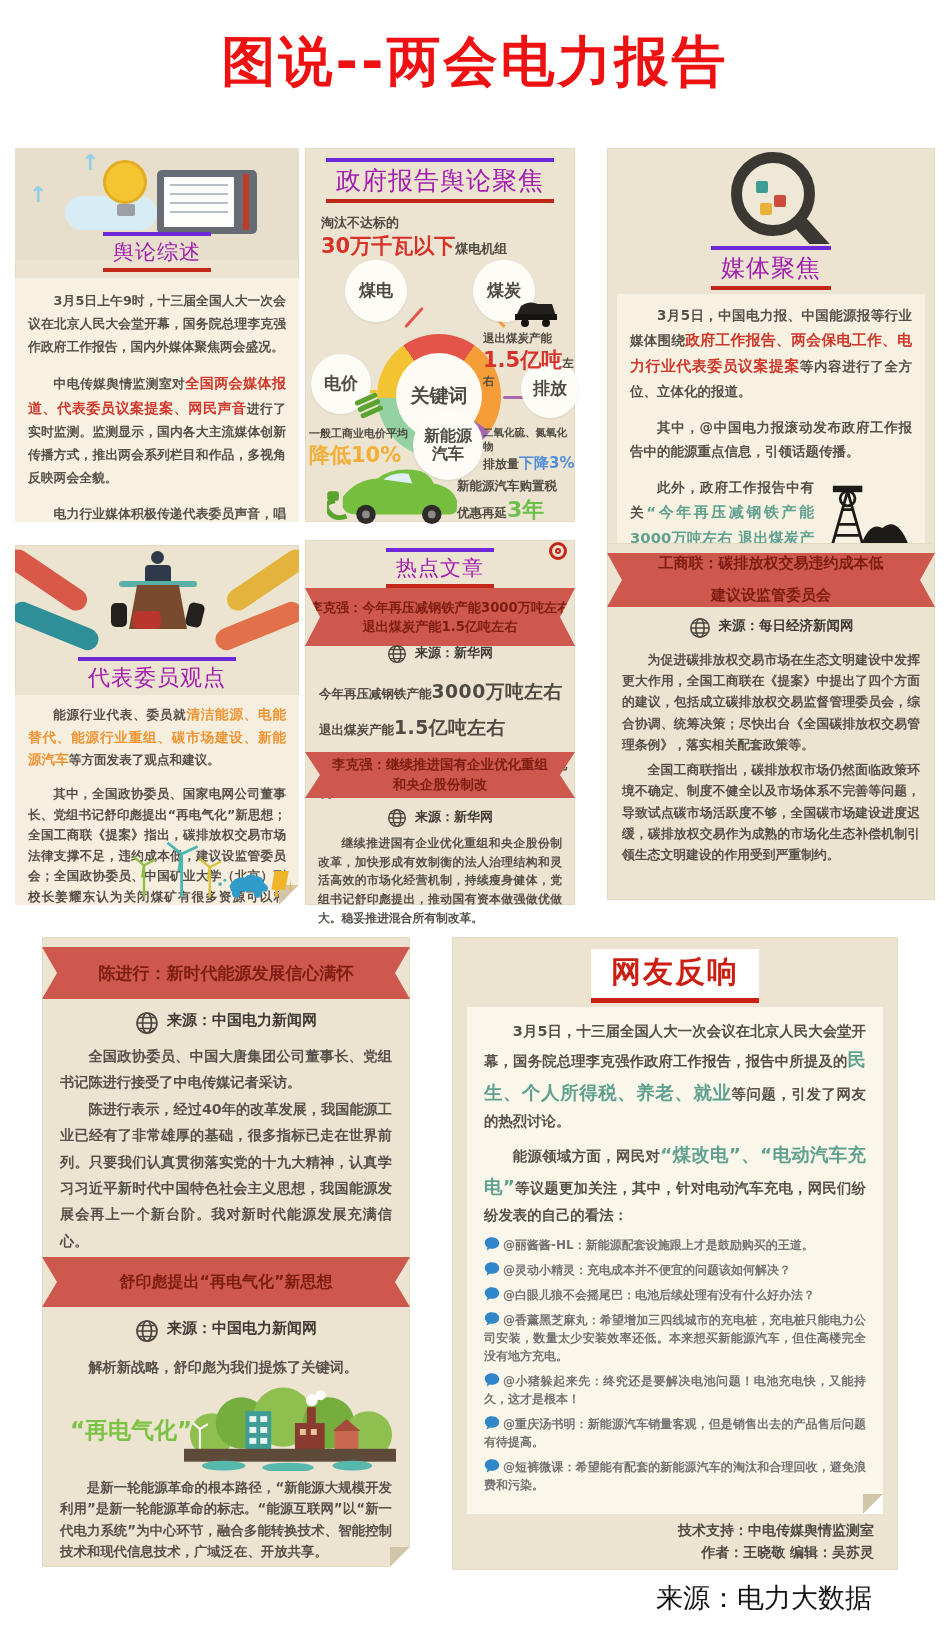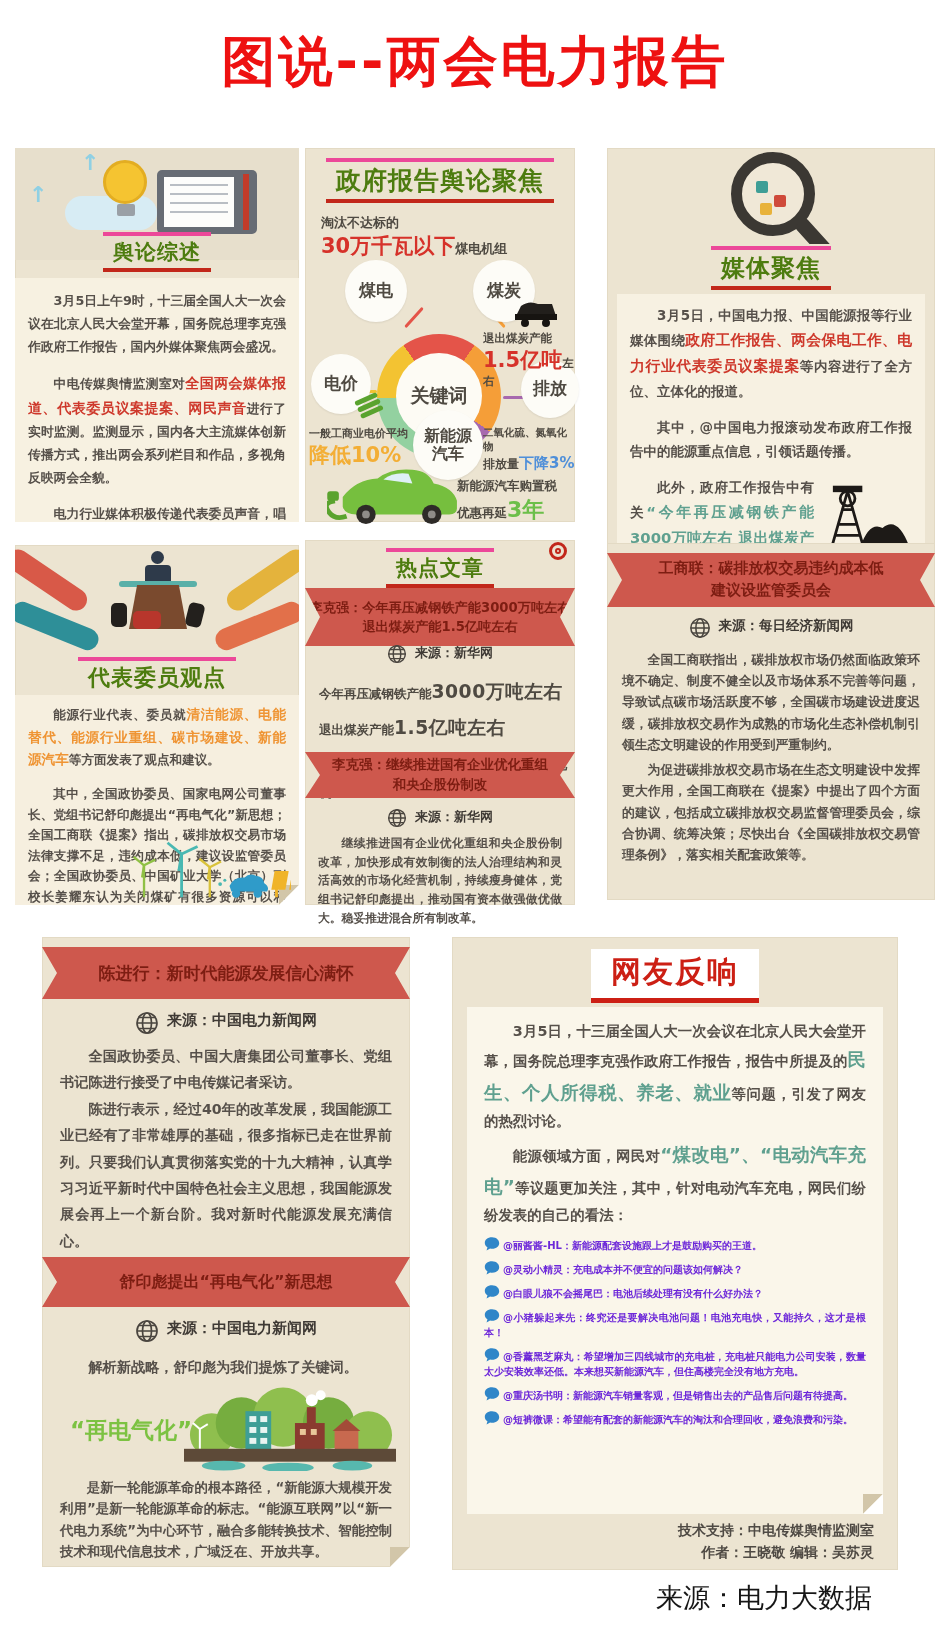--- a/index.html
+++ b/index.html
@@ -3,22 +3,22 @@
 <meta charset="utf-8">
 <style>
   html,body{margin:0;padding:0;background:#ffffff;}
   *{box-sizing:border-box;}
   body{font-family:"DejaVu Sans",sans-serif;}
   #poster{position:relative;width:950px;height:1636px;background:#ffffff;overflow:hidden;}
 
   
   .card{position:absolute;background:#ece4d1;box-shadow:0 0 0 1px #e3dac4 inset;}
   .panel{background:#f7f1e1;}
-  .stamp{position:absolute;left:50%;transform:translateX(-50%);border-top:4px solid #ec4899;border-bottom:4px solid #c2271a;
-         color:#4d7c0f;font-weight:700;white-space:nowrap;padding:2px 10px;letter-spacing:1px;text-align:center;}
+  .stamp{position:absolute;left:50%;transform:translateX(-50%);border-top:4px solid #6d28d9;border-bottom:4px solid #c2271a;
+         color:#a21caf;font-weight:400;white-space:nowrap;padding:2px 10px;letter-spacing:1px;text-align:center;}
   .ribbon{position:absolute;left:0;right:0;background:#ce584d;color:#7d1d12;font-weight:900;text-align:center;
           clip-path:polygon(0 0,100% 0,calc(100% - 15px) 50%,100% 100%,0 100%,15px 50%);display:flex;flex-direction:column;justify-content:center;}
   .src{position:absolute;left:0;right:0;display:flex;align-items:flex-start;justify-content:center;gap:8px;
        font-weight:900;color:#3f3a35;}
   .src svg{flex:0 0 auto;}
   .para{color:#56504a;font-weight:700;text-align:justify;}
   .para p{margin:0 0 13px 0;text-indent:2em;}
   .para p:last-child{margin-bottom:0;}
   .seg-red{color:#ce382b;font-weight:900;font-size:1.1em;}
   .seg-teal{color:#5fa08f;font-weight:900;font-size:1.1em;}
@@ -103,21 +103,21 @@
   .target::after{content:"";position:absolute;inset:3px;border:2px solid #c2271a;border-radius:50%;}
   #cardE .rb1{top:48px;height:58px;font-size:13.2px;line-height:1.45;}
   #cardE .src1{top:104px;font-size:13px;}
   .e-stats{position:absolute;left:14px;top:134px;color:#4f4a42;font-weight:800;font-size:12.5px;line-height:1.9;}
   #cardE .rb2{top:212px;height:46px;font-size:13.5px;line-height:1.45;}
   #cardE .src2{top:268px;font-size:13px;}
   #cardE .para{position:absolute;left:13px;right:13px;top:294px;font-size:11.8px;line-height:1.58;}
 
   
   #cardF{left:607px;top:543px;width:328px;height:357px;}
-  #cardF .rb{top:10px;height:54px;font-size:15px;line-height:1.45;}
+  #cardF .rb{top:10px;height:54px;font-size:15px;line-height:1.45;justify-content:space-between;}
   #cardF .src1{top:74px;font-size:13.5px;}
   #cardF .para{position:absolute;left:15px;right:15px;top:106px;font-size:12.8px;line-height:1.66;}
   #cardF .para p{margin-bottom:4px;}
 
   
   #cardG{left:42px;top:937px;width:368px;height:630px;}
   #cardG .rb1{top:10px;height:52px;font-size:17px;}
   #cardG .src1{top:74px;font-size:15px;}
   #cardG .t1{position:absolute;left:18px;right:18px;top:106px;font-size:14.2px;line-height:1.86;}
   #cardG .rb2{top:320px;height:50px;font-size:16px;}
@@ -127,21 +127,21 @@
   #cardG .town{position:absolute;right:14px;top:448px;}
   #cardG .t4{position:absolute;left:18px;right:18px;top:540px;font-size:13.4px;line-height:1.6;}
 
   
   #cardH{left:452px;top:937px;width:446px;height:633px;}
   .nf-title{position:absolute;top:12px;left:50%;transform:translateX(-50%);background:#ffffff;color:#cc1f14;
       font-size:30px;font-weight:900;letter-spacing:2px;padding:3px 20px 5px 20px;border-bottom:5px solid #cc1f14;white-space:nowrap;}
   #cardH .inner{position:absolute;top:70px;left:15px;right:15px;bottom:56px;background:#faf6ea;padding:12px 17px;
       font-size:14.4px;line-height:1.76;}
   #cardH .inner p{margin:0 0 4px 0;}
-  .comment{margin:7px 0;color:#6d28d9;font-weight:700;font-size:10px;line-height:1.5;text-align:justify;}
+  .comment{margin:7px 0;color:#737373;font-weight:700;font-size:12px;line-height:1.5;text-align:justify;}
   .comment svg{vertical-align:-3px;margin-right:3px;}
   .h-foot{position:absolute;right:24px;font-size:14px;font-weight:900;color:#4f4a44;}
 
   .illo,.content,.inner{overflow:hidden;}
 </style>
 </head>
 <body>
 
 <div id="poster">
 
@@ -366,22 +366,22 @@
     </div>
     <div class="src src1">
       <svg width="22" height="22" viewBox="0 0 24 24" fill="none" stroke="#4a453f" stroke-width="1.7">
         <circle cx="12" cy="12" r="10"></circle>
           <ellipse cx="12" cy="12" rx="4.5" ry="10"></ellipse>
           <path d="M2 12h20 M3.5 6.5h17 M3.5 17.5h17"></path>
       </svg>
       <span>来源：每日经济新闻网</span>
     </div>
     <div class="para">
+      <p>为促进碳排放权交易市场在生态文明建设中发挥更大作用，全国工商联在《提案》中提出了四个方面的建议，包括成立碳排放权交易监督管理委员会，综合协调、统筹决策；尽快出台《全国碳排放权交易管理条例》，落实相关配套政策等。</p>
       <p>全国工商联指出，碳排放权市场仍然面临政策环境不确定、制度不健全以及市场体系不完善等问题，导致试点碳市场活跃度不够，全国碳市场建设进度迟缓，碳排放权交易作为成熟的市场化生态补偿机制引领生态文明建设的作用受到严重制约。</p>
-      <p>为促进碳排放权交易市场在生态文明建设中发挥更大作用，全国工商联在《提案》中提出了四个方面的建议，包括成立碳排放权交易监督管理委员会，综合协调、统筹决策；尽快出台《全国碳排放权交易管理条例》，落实相关配套政策等。</p>
     </div>
   </div>
 
   <div id="cardG" class="card dogear">
     <div class="ribbon rb1">
       <div>陈进行：新时代能源发展信心满怀</div>
     </div>
     <div class="src src1">
       <svg width="24" height="24" viewBox="0 0 24 24" fill="none" stroke="#4a453f" stroke-width="1.7">
         <circle cx="12" cy="12" r="10"></circle>
@@ -463,26 +463,26 @@
           </svg><span>@灵动小精灵：充电成本并不便宜的问题该如何解决？</span>
       </div>
       <div class="comment">
         <svg width="16" height="16" viewBox="0 0 20 20">
             <path d="M10 1.5 C4.2 1.5 1 4.9 1 8.6 c0 2.3 1.3 4.3 3.3 5.5 L3.2 18 l4.4-2.3 c.8.2 1.6.2 2.4.2 5.8 0 9-3.3 9-6.9 0-3.7-3.2-7.5-9-7.5z" fill="#2f86c8"></path>
           </svg><span>@白眼儿狼不会摇尾巴：电池后续处理有没有什么好办法？</span>
       </div>
       <div class="comment">
         <svg width="16" height="16" viewBox="0 0 20 20">
             <path d="M10 1.5 C4.2 1.5 1 4.9 1 8.6 c0 2.3 1.3 4.3 3.3 5.5 L3.2 18 l4.4-2.3 c.8.2 1.6.2 2.4.2 5.8 0 9-3.3 9-6.9 0-3.7-3.2-7.5-9-7.5z" fill="#2f86c8"></path>
+          </svg><span>@香薰黑芝麻丸：希望增加三四线城市的充电桩，充电桩只能电力公司安装，数量太少安装效率还低。本来想买新能源汽车，但住高楼完全没有地方充电。</span>
+      </div>
+      <div class="comment">
+        <svg width="16" height="16" viewBox="0 0 20 20">
+            <path d="M10 1.5 C4.2 1.5 1 4.9 1 8.6 c0 2.3 1.3 4.3 3.3 5.5 L3.2 18 l4.4-2.3 c.8.2 1.6.2 2.4.2 5.8 0 9-3.3 9-6.9 0-3.7-3.2-7.5-9-7.5z" fill="#2f86c8"></path>
           </svg><span>@小猪躲起来先：终究还是要解决电池问题！电池充电快，又能持久，这才是根本！</span>
-      </div>
-      <div class="comment">
-        <svg width="16" height="16" viewBox="0 0 20 20">
-            <path d="M10 1.5 C4.2 1.5 1 4.9 1 8.6 c0 2.3 1.3 4.3 3.3 5.5 L3.2 18 l4.4-2.3 c.8.2 1.6.2 2.4.2 5.8 0 9-3.3 9-6.9 0-3.7-3.2-7.5-9-7.5z" fill="#2f86c8"></path>
-          </svg><span>@香薰黑芝麻丸：希望增加三四线城市的充电桩，充电桩只能电力公司安装，数量太少安装效率还低。本来想买新能源汽车，但住高楼完全没有地方充电。</span>
       </div>
       <div class="comment">
         <svg width="16" height="16" viewBox="0 0 20 20">
             <path d="M10 1.5 C4.2 1.5 1 4.9 1 8.6 c0 2.3 1.3 4.3 3.3 5.5 L3.2 18 l4.4-2.3 c.8.2 1.6.2 2.4.2 5.8 0 9-3.3 9-6.9 0-3.7-3.2-7.5-9-7.5z" fill="#2f86c8"></path>
           </svg><span>@重庆汤书明：新能源汽车销量客观，但是销售出去的产品售后问题有待提高。</span>
       </div>
       <div class="comment">
         <svg width="16" height="16" viewBox="0 0 20 20">
             <path d="M10 1.5 C4.2 1.5 1 4.9 1 8.6 c0 2.3 1.3 4.3 3.3 5.5 L3.2 18 l4.4-2.3 c.8.2 1.6.2 2.4.2 5.8 0 9-3.3 9-6.9 0-3.7-3.2-7.5-9-7.5z" fill="#2f86c8"></path>
           </svg><span>@短裤微课：希望能有配套的新能源汽车的淘汰和合理回收，避免浪费和污染。</span>

